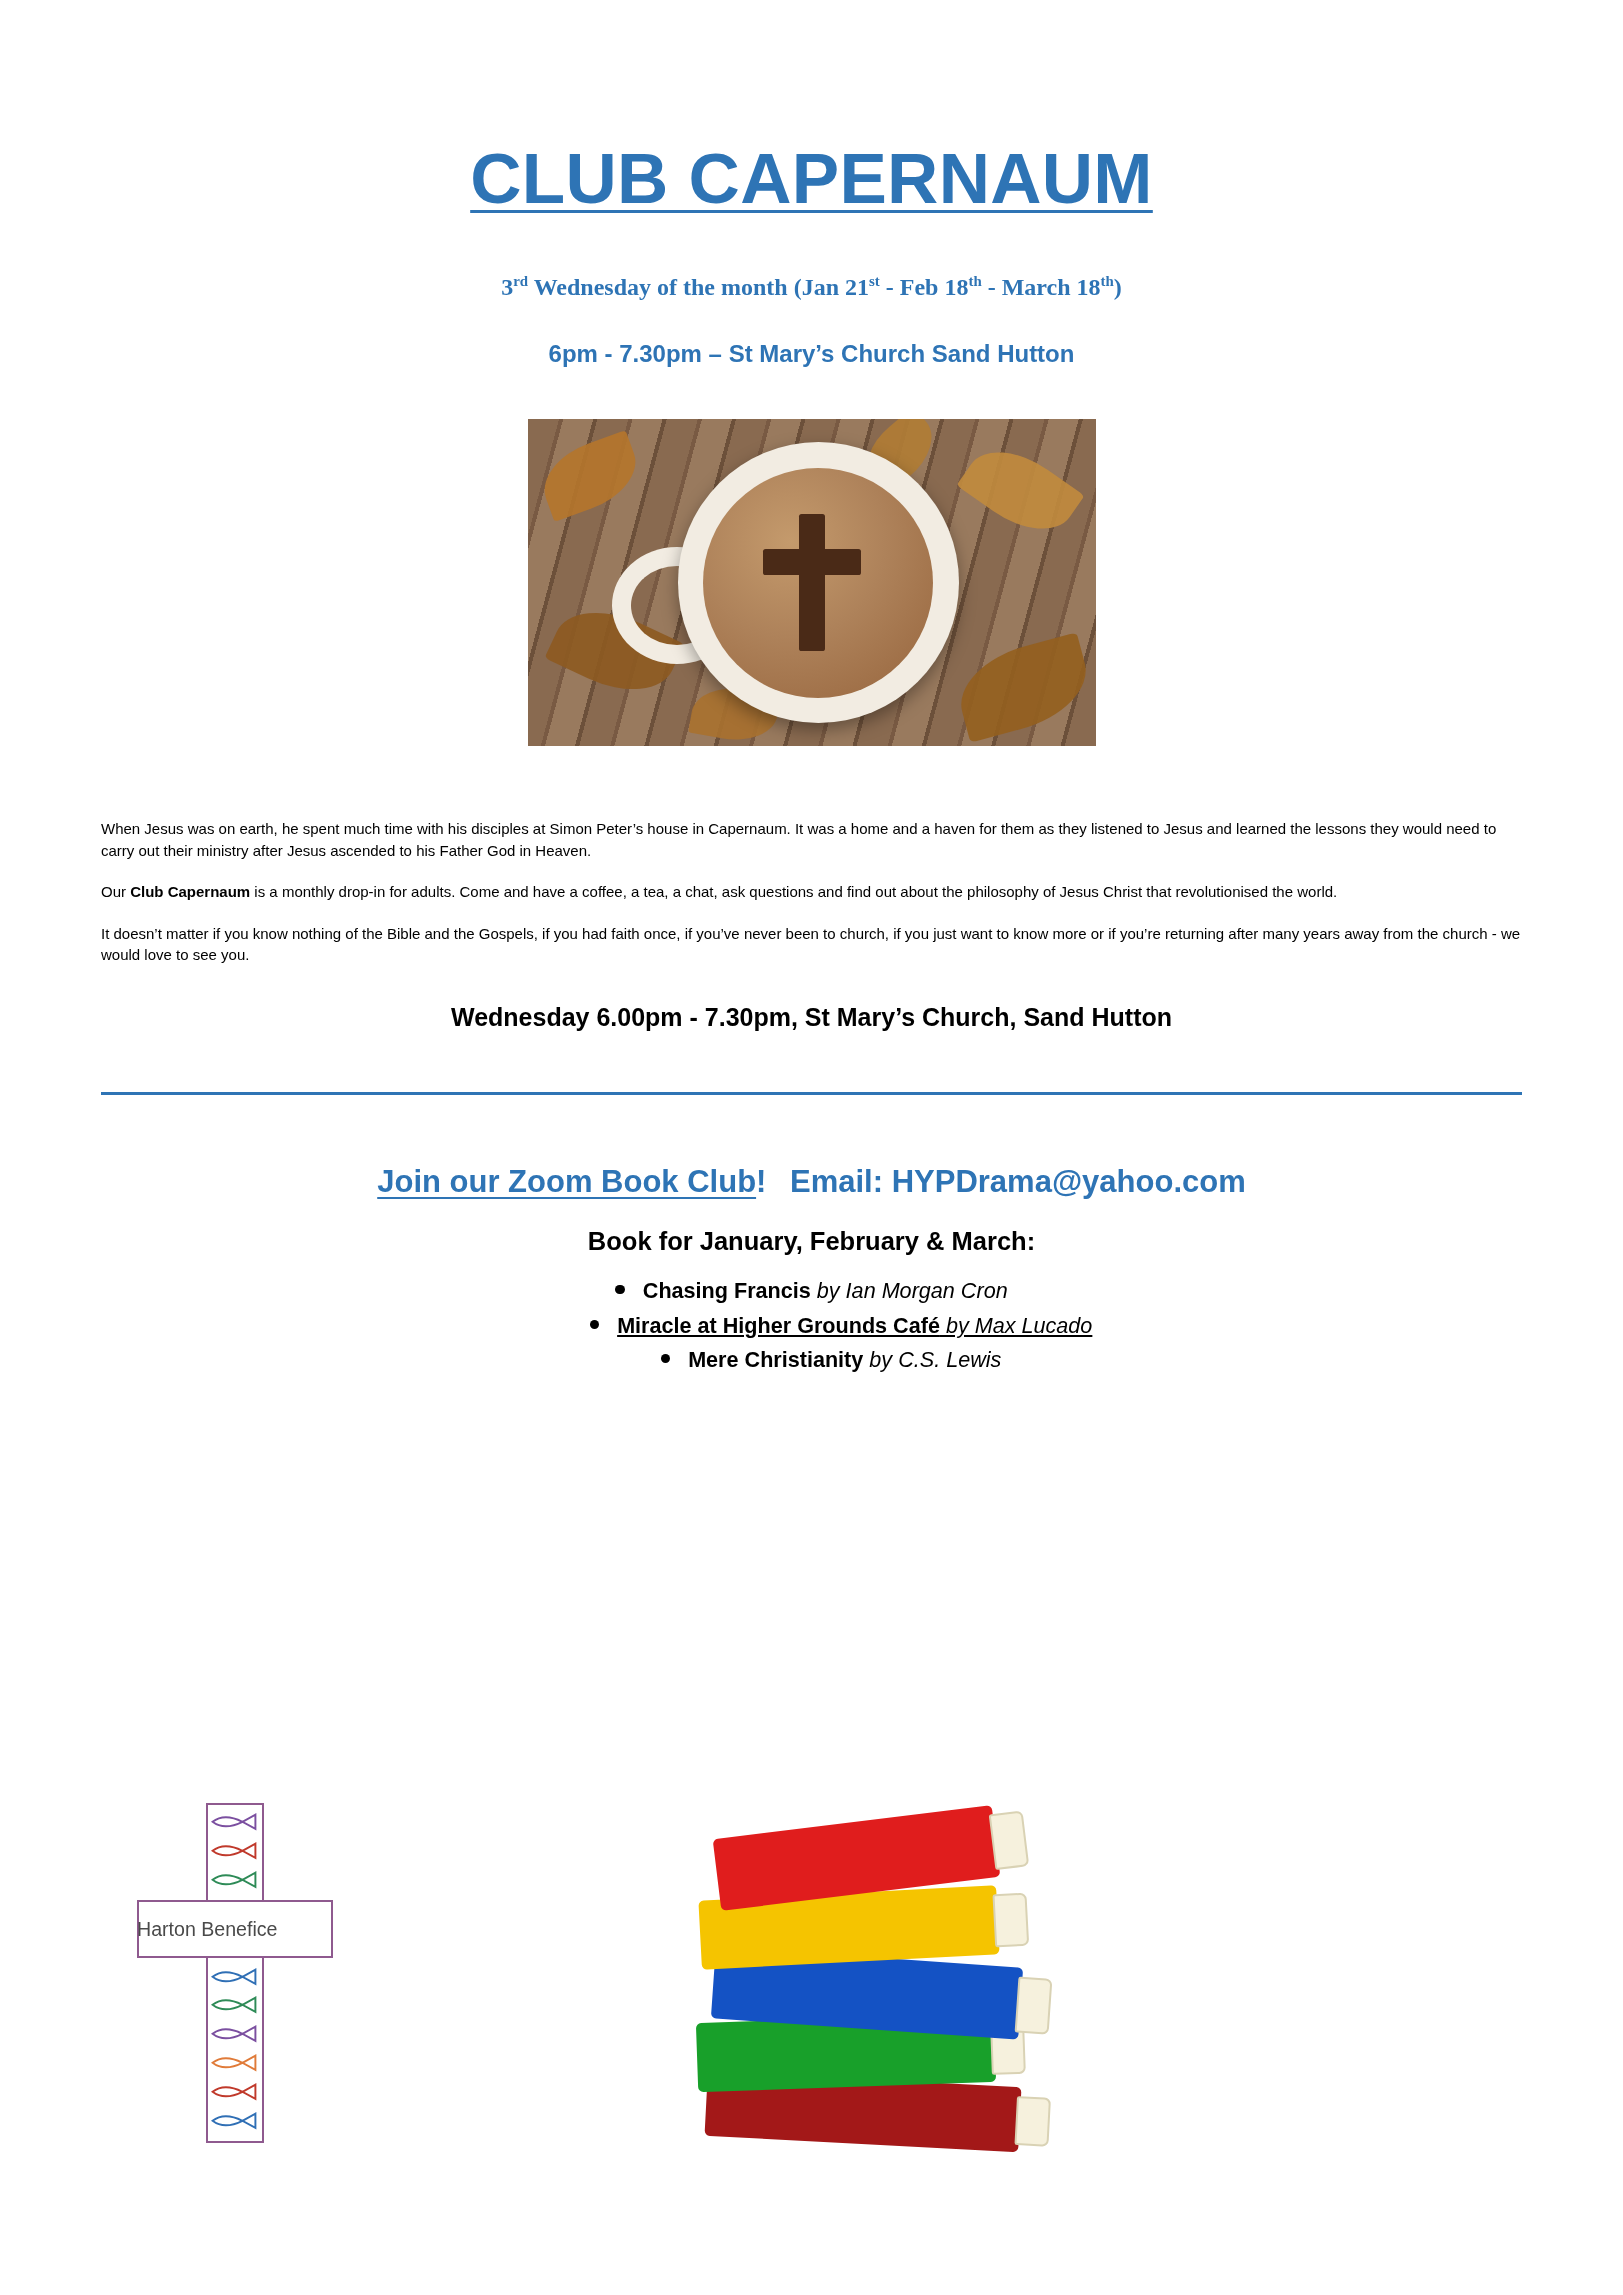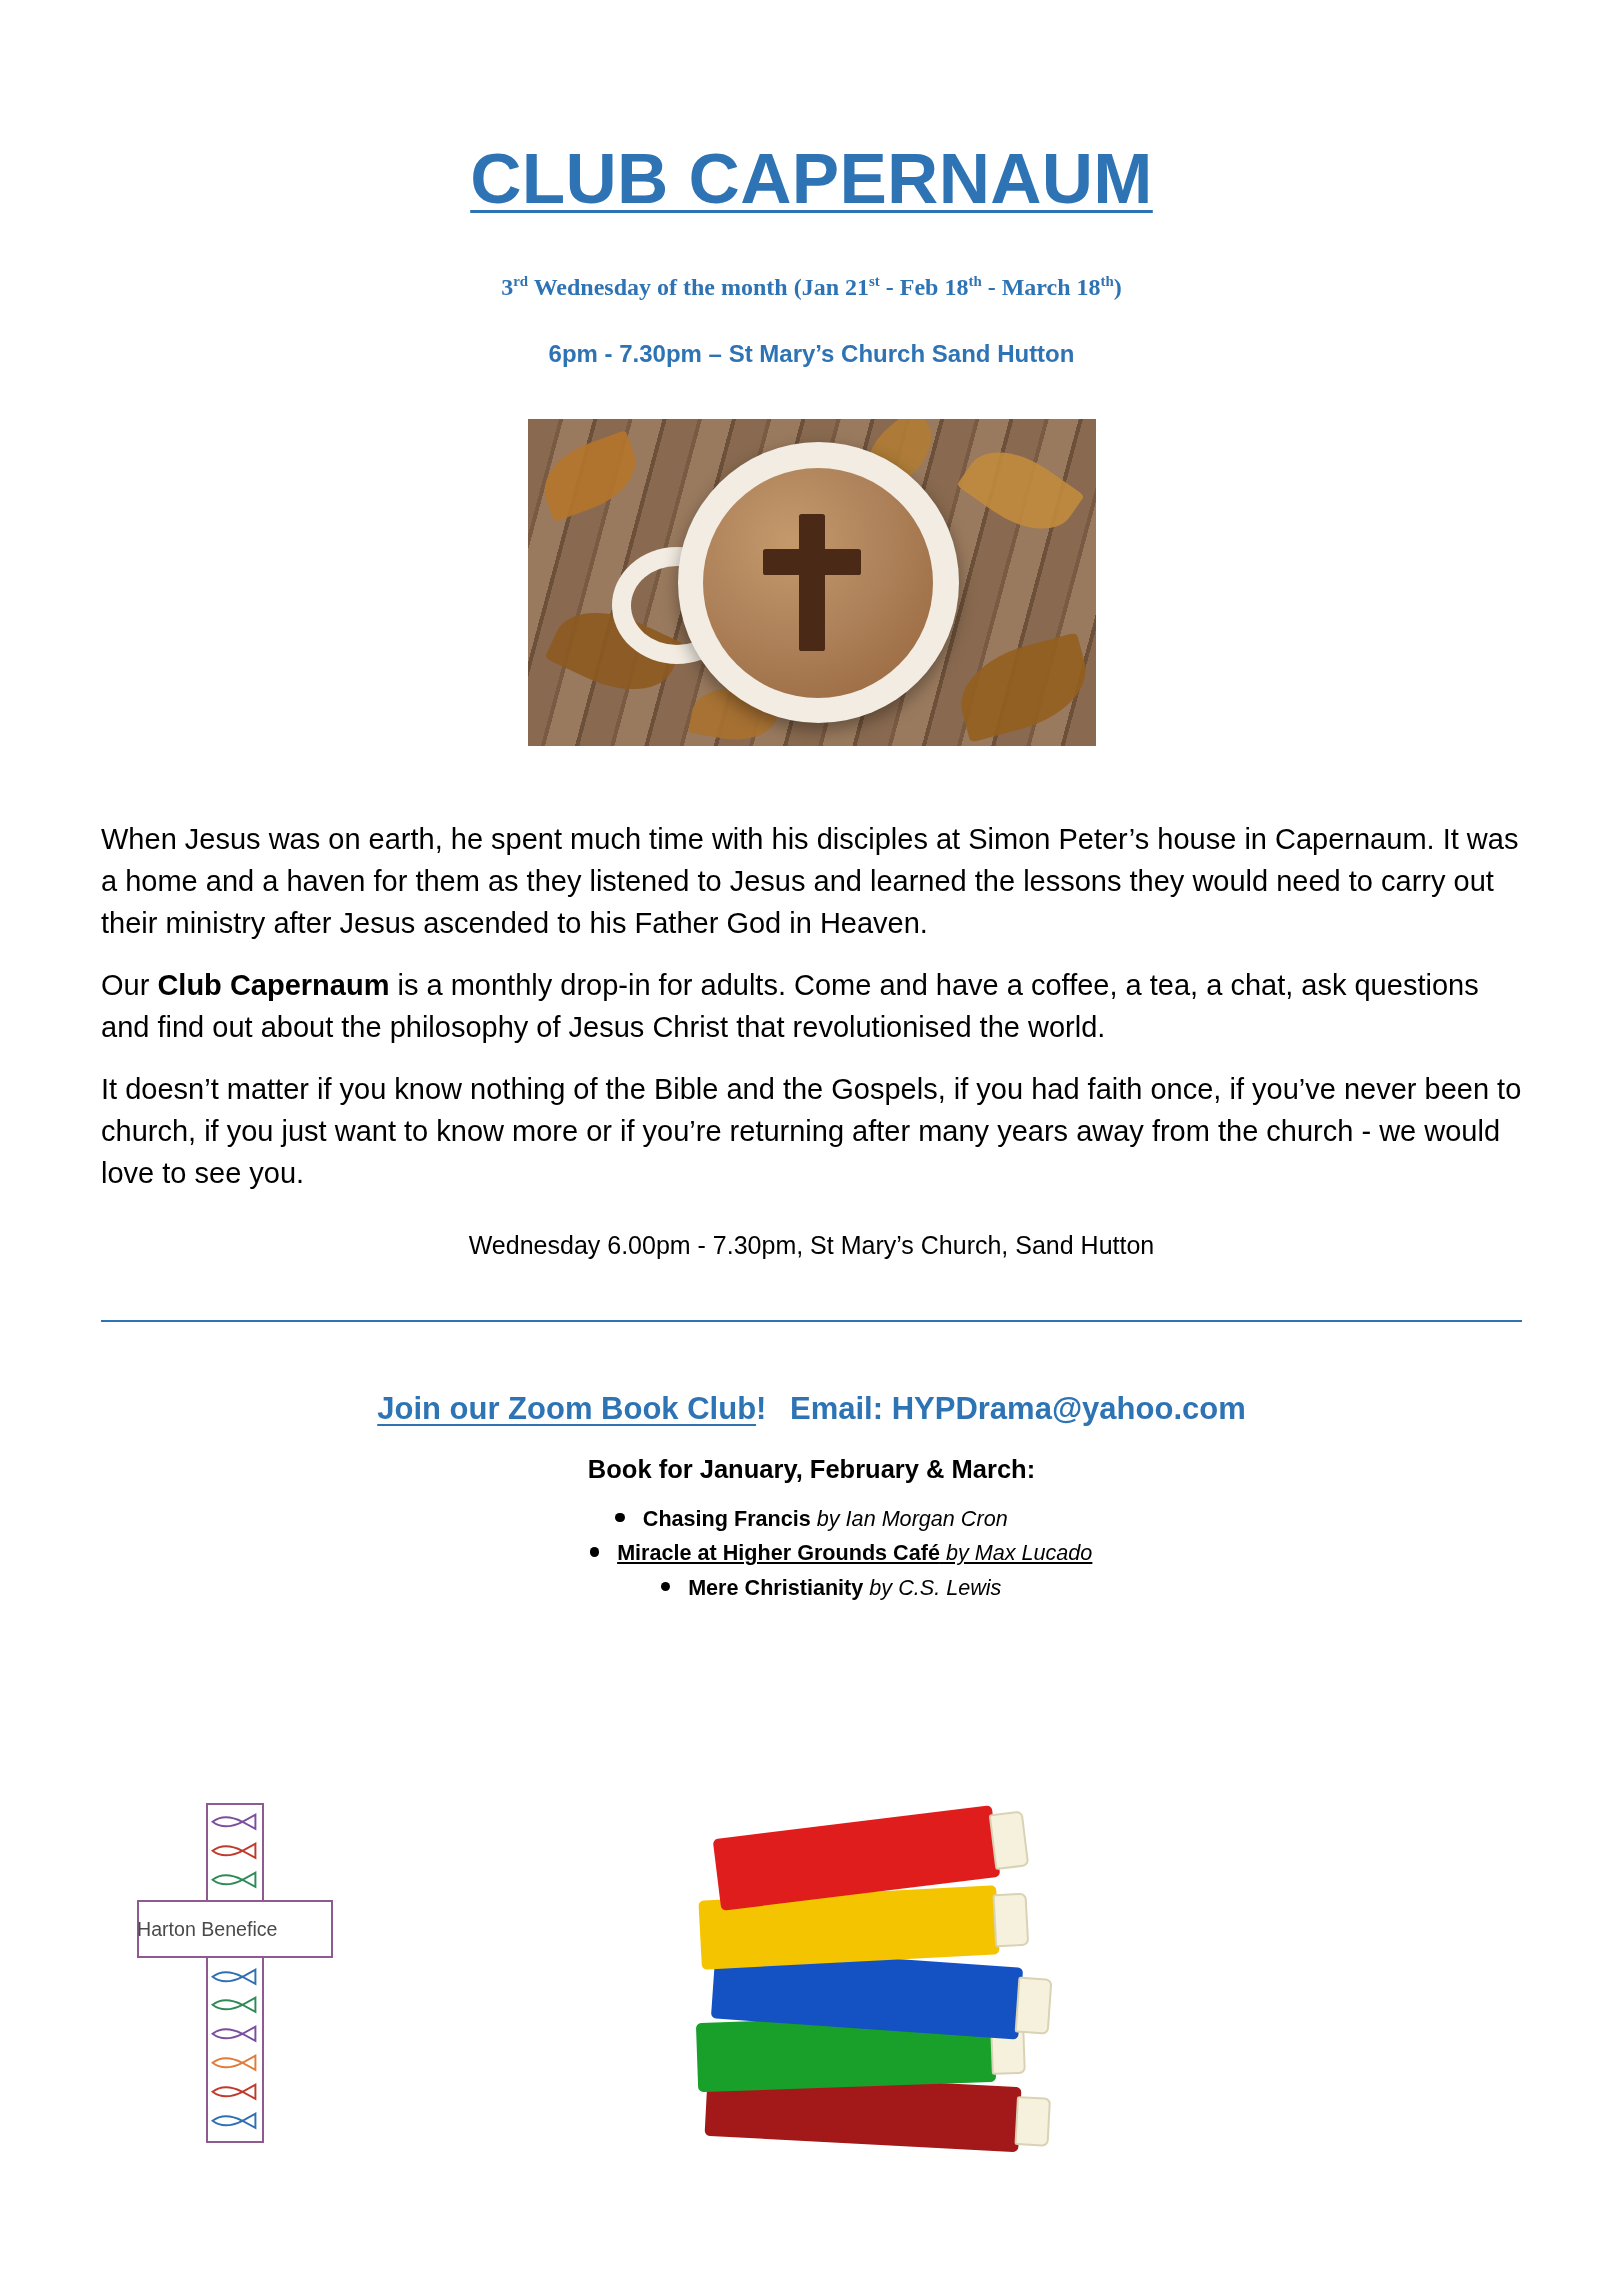--- a/index.html
+++ b/index.html
@@ -141,31 +141,31 @@
     height: 26px;
     margin-left: -49px;
     margin-top: -34px;
     background: #4a2a17;
     border-radius: 2.6px;
   }
 
   
   .body-copy {
     margin-top: 72px;
-    font-size: 29px;
+    font-size: 15px;
     line-height: 1.45;
     color: #000;
   }
   .body-copy p { margin: 0 0 19.6px 0; }
   .body-copy p:last-child { margin-bottom: 0; }
   .body-copy b { font-weight: bold; }
 
   .center-bold {
     text-align: center;
-    font-weight: normal;
+    font-weight: bold;
     font-size: 25px;
     margin-top: 37px;
   }
 
   
   .divider {
     margin: 60px 0 0 0;
     height: 2.6px;
     background: #2E74B5;
     width: 100%;

